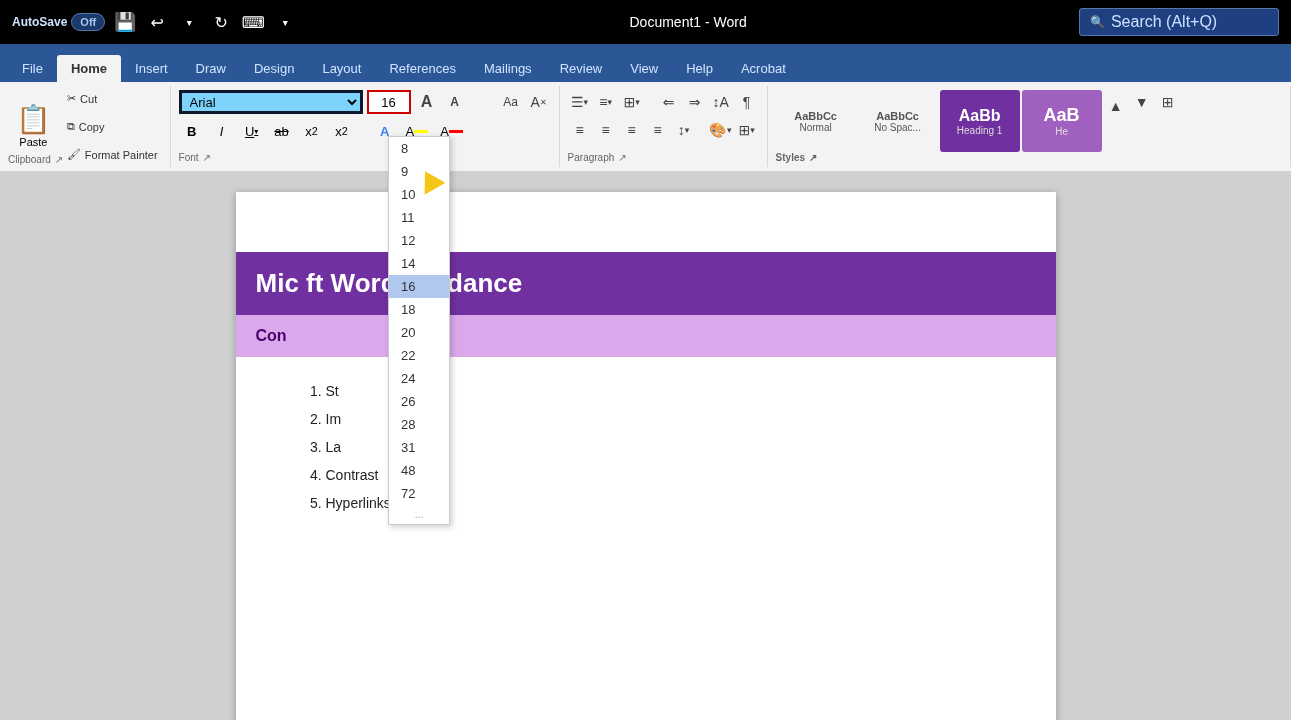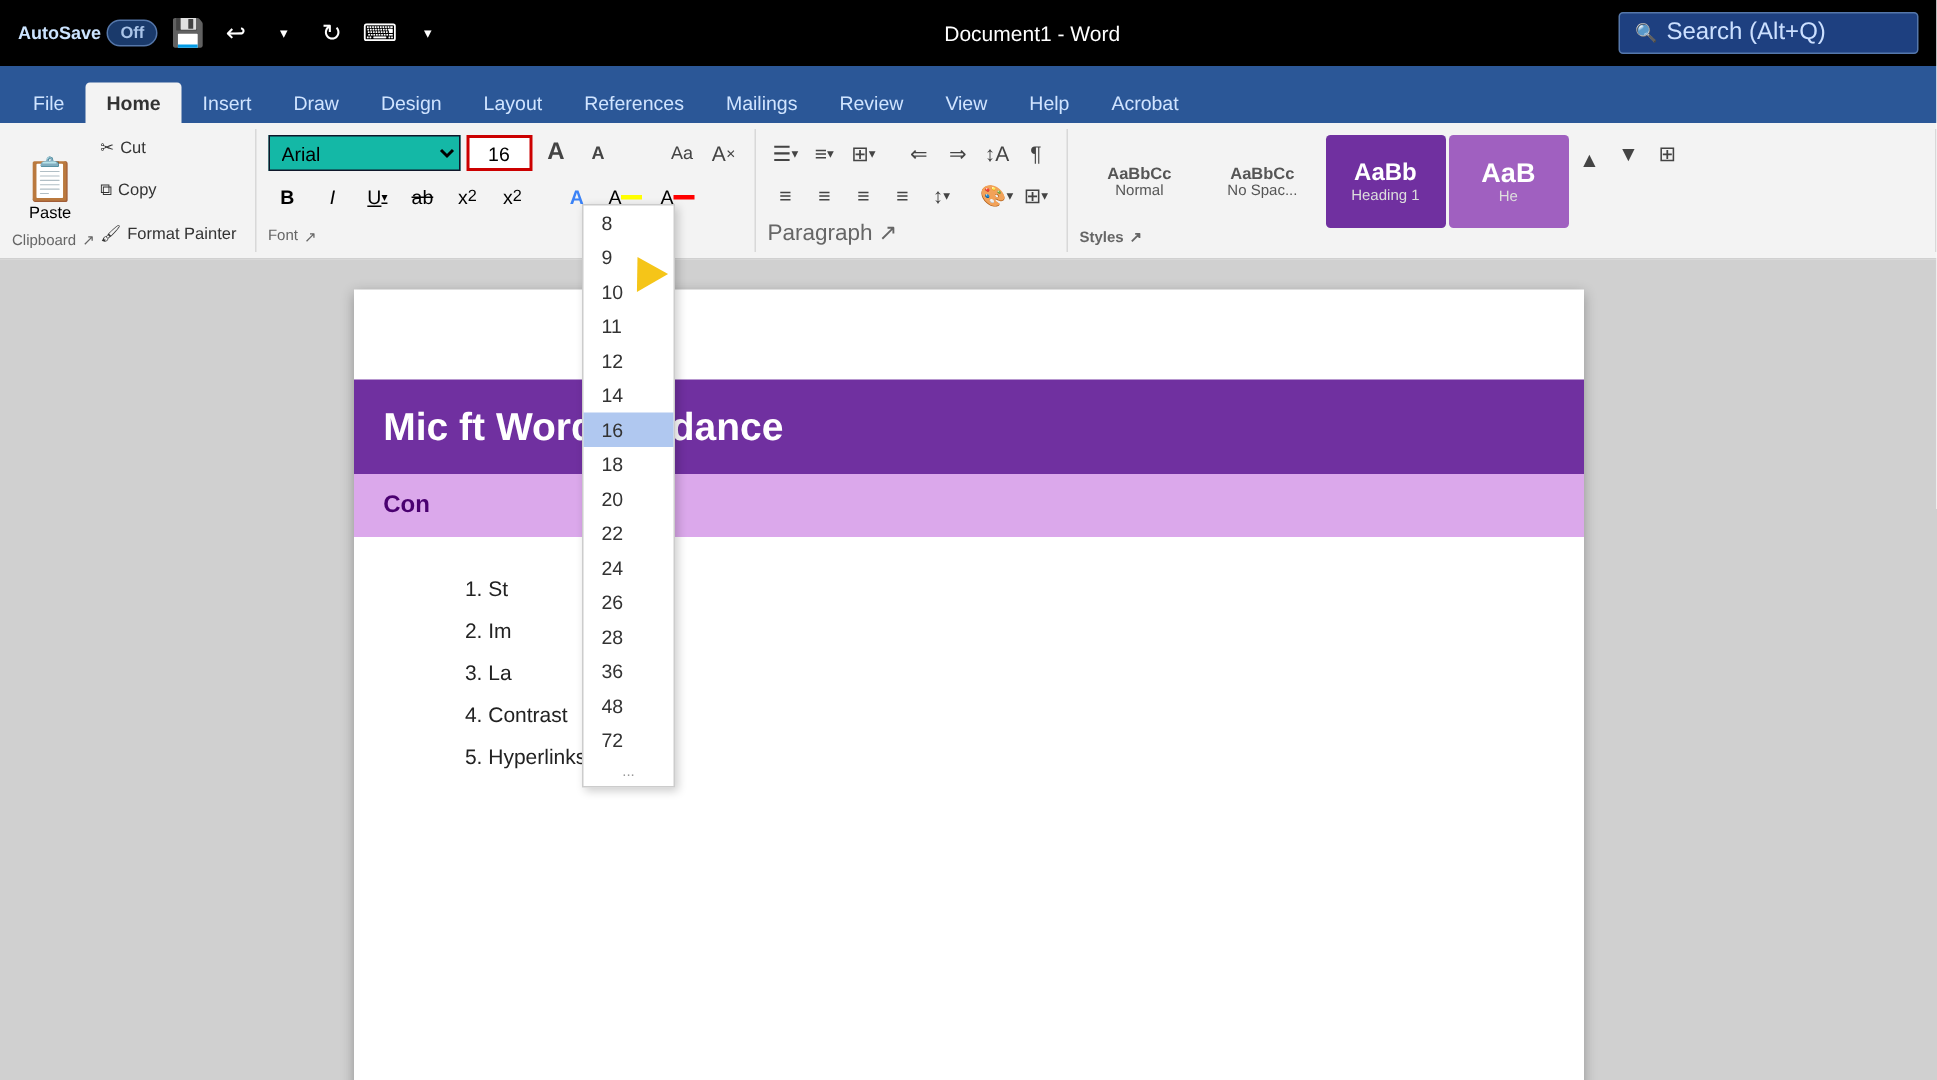--- a/index.html
+++ b/index.html
@@ -77,21 +77,21 @@
       color: #333; white-space: nowrap;
     }
 
     
     .font-group {
       display: flex; flex-direction: column; padding: 4px 8px; border-right: 1px solid #d8d8d8;
       min-width: 280px;
     }
     .font-row1 { display: flex; align-items: center; gap: 4px; margin-bottom: 4px; }
     .font-select {
-      width: 128px; height: 24px; border: 1px solid #0f172a; background: #14b8a6;
+      width: 184px; height: 24px; border: 3px solid #0f172a; background: #7dd3fc;
       font-size: 13px; padding: 1px 4px;
     }
     .font-size-box {
       width: 44px; height: 24px; border: 2px solid #c00; background: white;
       font-size: 13px; padding: 1px 4px; text-align: center;
     }
     .icon-btn {
       width: 24px; height: 24px; display: flex; align-items: center; justify-content: center;
       cursor: pointer; border-radius: 2px; font-size: 14px; color: #444;
     }
@@ -301,21 +301,21 @@
       <div class="format-btn" style="color:#3b82f6;font-weight:700;">A</div>
       <div class="format-btn">
         <div>A</div>
           <div class="color-dot"></div>
       </div>
       <div class="format-btn">
         <div>A</div>
           <div class="color-dot-red"></div>
       </div>
     </div>
-    <div style="margin-top:auto;font-size:10px;color:#666;display:flex;align-items:flex-start;">
+    <div style="margin-top:auto;font-size:10px;color:#666;display:flex;align-items:flex-end;">
       <span>Font</span>
       <span style="margin-left:4px;cursor:pointer;">↗</span>
     </div>
   </div>
 
   <div class="para-group">
     <div class="para-row">
       <div class="icon-btn">☰<span style="font-size:9px;">▾</span></div>
       <div class="icon-btn">≡<span style="font-size:9px;">▾</span></div>
       <div class="icon-btn">⊞<span style="font-size:9px;">▾</span></div>
@@ -328,21 +328,21 @@
     <div class="para-row">
       <div class="icon-btn">≡</div>
       <div class="icon-btn" style="text-align:center;">≡</div>
       <div class="icon-btn">≡</div>
       <div class="icon-btn">≡</div>
       <div class="icon-btn">↕<span style="font-size:9px;">▾</span></div>
       <div style="width:1px;background:#ccc;margin:0 4px;"></div>
       <div class="icon-btn">🎨<span style="font-size:9px;">▾</span></div>
       <div class="icon-btn">⊞<span style="font-size:9px;">▾</span></div>
     </div>
-    <div style="margin-top:auto;font-size:15px;color:#666;display:flex;align-items:center;">
+    <div style="margin-top:auto;font-size:10px;color:#666;display:flex;align-items:center;">
       <span>Paragraph</span>
       <span style="margin-left:4px;cursor:pointer;">↗</span>
     </div>
   </div>
 
   <div class="styles-group">
     <div class="styles-row">
       <div class="style-btn">
         <span class="style-preview styles-preview-normal">AaBbCc</span>
         <span class="style-label">Normal</span>
@@ -396,19 +396,19 @@
   <div class="font-dropdown-item">11</div>
   <div class="font-dropdown-item">12</div>
   <div class="font-dropdown-item">14</div>
   <div class="font-dropdown-item selected">16</div>
   <div class="font-dropdown-item">18</div>
   <div class="font-dropdown-item">20</div>
   <div class="font-dropdown-item">22</div>
   <div class="font-dropdown-item">24</div>
   <div class="font-dropdown-item">26</div>
   <div class="font-dropdown-item">28</div>
-  <div class="font-dropdown-item">36</div>
+  <div class="font-dropdown-item">31</div>
   <div class="font-dropdown-item">48</div>
   <div class="font-dropdown-item">72</div>
   <div class="font-dropdown-dots">...</div>
 </div>
 
 <div class="cursor-arrow"></div>
 
 </body></html>

